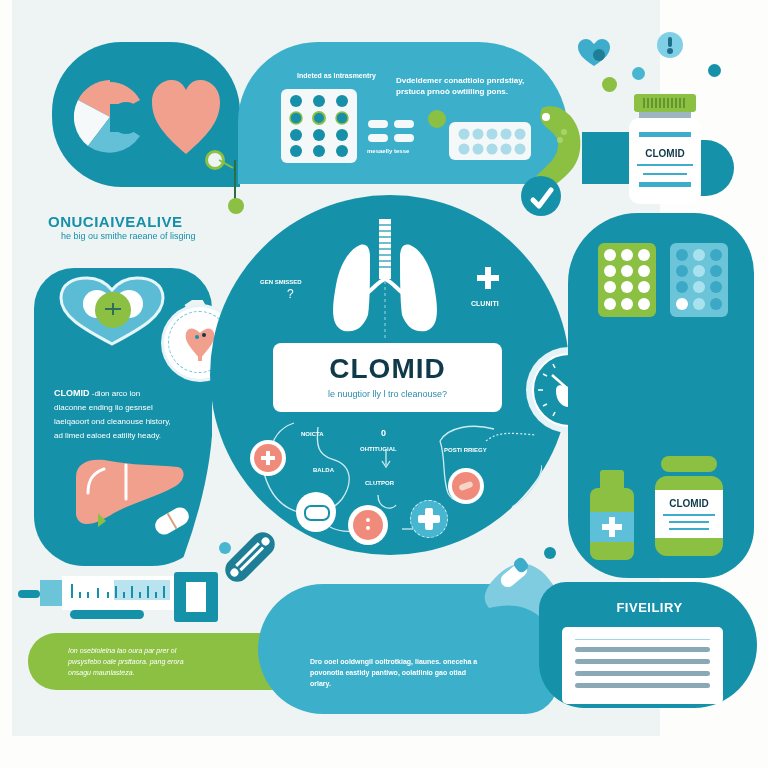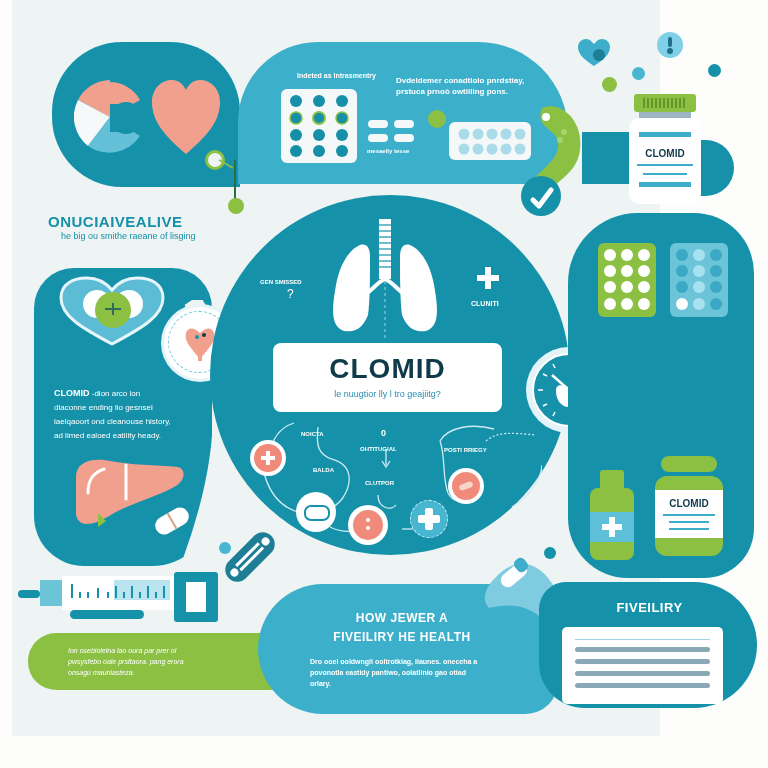--- a/index.html
+++ b/index.html
@@ -211,21 +211,21 @@
   <div class="abs small txt-w" style="left:248px;top:277px;font-size:6px;">GEN SMISSED</div>
   <div class="abs txt-w" style="left:275px;top:287px;font-size:12px;">?</div>
   <div class="abs" style="left:465px;top:267px;width:22px;height:22px;">
     <div style="position:absolute;left:8px;top:0;width:6px;height:22px;background:#fff;"></div>
     <div style="position:absolute;left:0;top:8px;width:22px;height:6px;background:#fff;"></div>
   </div>
   <div class="abs small txt-w" style="left:459px;top:298px;font-size:7px;">CLUNITI</div>
 
   <div class="abs" style="left:261px;top:343px;width:229px;height:69px;background:#fff;border-radius:8px;">
     <div style="position:absolute;left:0;top:10px;width:229px;text-align:center;font-size:28px;font-weight:bold;color:#0f3a4a;letter-spacing:1px;">CLOMID</div>
-    <div style="position:absolute;left:0;top:46px;width:229px;text-align:center;font-size:9px;color:#2a8db0;">le nuugtior lly l tro geajiitg?</div>
+    <div style="position:absolute;left:0;top:46px;width:229px;text-align:center;font-size:9px;color:#2a8db0;">le nuugtior lly l tro cleanouse?</div>
   </div>
 
   <div class="abs" style="left:230px;top:415px;">
     <svg width="300" height="130" viewBox="0 0 300 130">
       <g stroke="#cfeaf2" stroke-width="1.3" fill="none">
         <path d="M28 40 C30 20 40 12 52 8"></path>
         <path d="M76 12 C74 30 76 40 90 44 C112 50 110 70 100 84 C90 96 76 100 70 96"></path>
         <path d="M20 50 C26 80 40 94 60 98"></path>
         <path d="M88 112 C100 118 112 118 126 112"></path>
         <path d="M198 26 C204 44 200 62 206 78 C210 86 220 90 232 84"></path>
@@ -383,24 +383,20 @@
   <div class="abs" style="left:56px;top:645px;width:140px;font-size:7px;line-height:11px;color:#fff;font-style:italic;">Ion osebiolelna lao oura par prer ol pwsysfebo oale prsttaora. pang erora onsagu maunlasteza.</div>
 
   <div class="blob" style="left:246px;top:584px;width:300px;height:130px;background:#3cafca;border-radius:80px 40px 40px 80px;"></div>
   <div class="abs" style="left:465px;top:548px;">
     <svg width="120" height="120" viewBox="0 0 120 120">
       <path d="M18 30 C40 6 62 16 74 34 C86 52 102 60 120 64 L120 98 C96 92 78 80 62 68 C46 56 30 56 12 60 C4 52 8 40 18 30 Z" fill="#7fcbe0"></path>
       <rect x="22" y="20" width="30" height="14" rx="7" fill="#fff" transform="rotate(-40 37 27)"></rect>
       <rect x="38" y="10" width="12" height="14" rx="5" fill="#3eaccb" transform="rotate(-40 44 17)"></rect>
     </svg>
   </div>
-  <div class="abs" style="left:270px;top:609px;width:240px;text-align:center;font-size:12px;line-height:19px;font-weight:bold;color:#fff;letter-spacing:0.5px;">
-    <div>HOW JEWER A</div>
-    <div>FIVEILIRY HE HEALTH</div>
-  </div>
   <div class="abs" style="left:298px;top:656px;width:170px;font-size:7px;line-height:11px;color:#fff;font-weight:bold;">Dro ooel ooldwngil ooltrotkiag, liaunes. oneceha a povonotla eastidy pantiwo, oolatlinio gao otiad orlary.</div>
 
   <div class="blob" style="left:527px;top:582px;width:218px;height:126px;background:#1592a9;border-radius:30px 70px 70px 50px;"></div>
   <div class="dot" style="left:532px;top:547px;width:12px;height:12px;background:#1592a9;"></div>
   <div class="abs" style="left:560px;top:600px;width:155px;text-align:center;font-size:13px;font-weight:bold;color:#fff;letter-spacing:0.5px;">FIVEILIRY</div>
   <div class="abs" style="left:550px;top:627px;width:161px;height:77px;background:#fff;border-radius:5px;">
     <div style="position:absolute;left:13px;top:12px;width:135px;height:1px;background:#9ed6e4;"></div>
     <div style="position:absolute;left:13px;top:20px;width:135px;height:5px;border-radius:3px;background:#8aa9b6;"></div>
     <div style="position:absolute;left:13px;top:32px;width:135px;height:5px;border-radius:3px;background:#8aa9b6;"></div>
     <div style="position:absolute;left:13px;top:44px;width:135px;height:5px;border-radius:3px;background:#8aa9b6;"></div>

